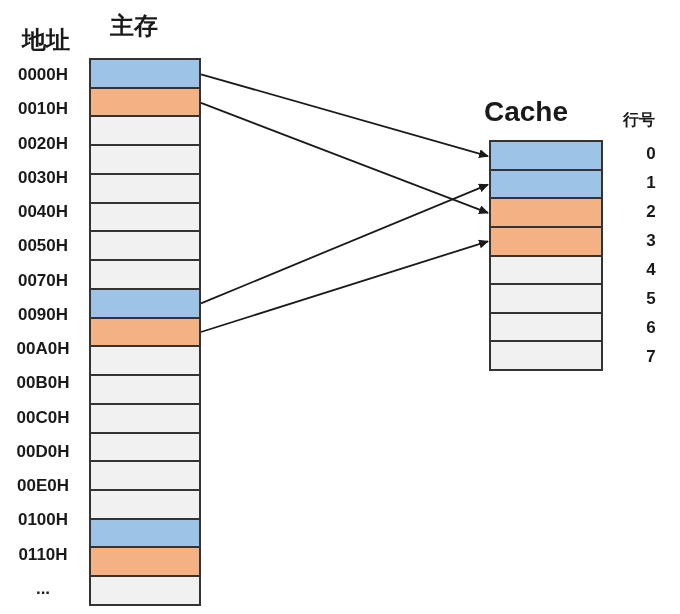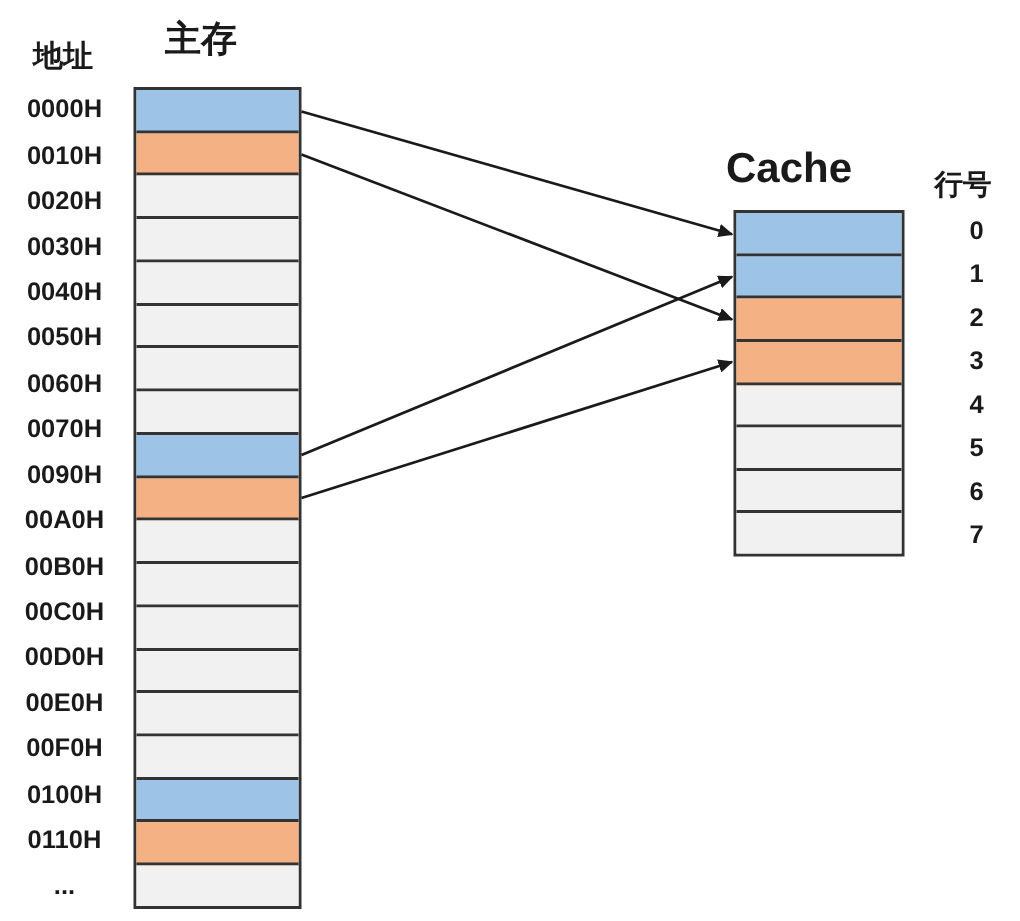--- a/index.html
+++ b/index.html
@@ -12,24 +12,24 @@
     background: #ffffff;
     overflow: hidden;
     color: var(--ink, #1a1a1a);
   }
   .title {
     position: absolute;
     font-weight: bold;
     color: var(--ink, #1a1a1a);
     white-space: nowrap;
   }
-  #addr-title   { left: 22px;  top: 24px;  font-size: 20px; }
+  #addr-title   { left: 22px;  top: 24px;  font-size: 24px; }
   #mem-title    { left: 110px; top: 10px;  font-size: 24px; }
   #cache-title  { left: 484px; top: 96px;  font-size: 28px; }
-  #lineno-title { left: 623px; top: 110px; font-size: 19px; font-weight: 600; }
+  #lineno-title { left: 623px; top: 110px; font-size: 16px; font-weight: 600; }
 
   .col {
     position: absolute;
     display: flex;
     flex-direction: column;
     border: 2px solid var(--line, #333);
     background: #fff;
   }
   #mem-col   { left: 89px;  top: 58px;  width: 112px; height: 548px; }
   #cache-col { left: 489px; top: 140px; width: 114px; height: 231px; }
@@ -75,29 +75,27 @@
 
   <div class="title" id="lineno-title">行号</div>
 
   <div class="labels" id="addr-labels">
       <div class="lab">0000H</div>
       <div class="lab">0010H</div>
       <div class="lab">0020H</div>
       <div class="lab">0030H</div>
       <div class="lab">0040H</div>
       <div class="lab">0050H</div>
-      <div class="lab">0060H</div>
       <div class="lab">0070H</div>
       <div class="lab">0090H</div>
       <div class="lab">00A0H</div>
       <div class="lab">00B0H</div>
       <div class="lab">00C0H</div>
       <div class="lab">00D0H</div>
       <div class="lab">00E0H</div>
-      <div class="lab">00F0H</div>
       <div class="lab">0100H</div>
       <div class="lab">0110H</div>
       <div class="lab">...</div>
     </div>
 
   <div class="col" id="mem-col">
       <div class="cell" style="background: rgb(157, 195, 230);"></div>
       <div class="cell" style="background: rgb(244, 177, 131);"></div>
       <div class="cell" style="background: rgb(241, 241, 241);"></div>
       <div class="cell" style="background: rgb(241, 241, 241);"></div>

